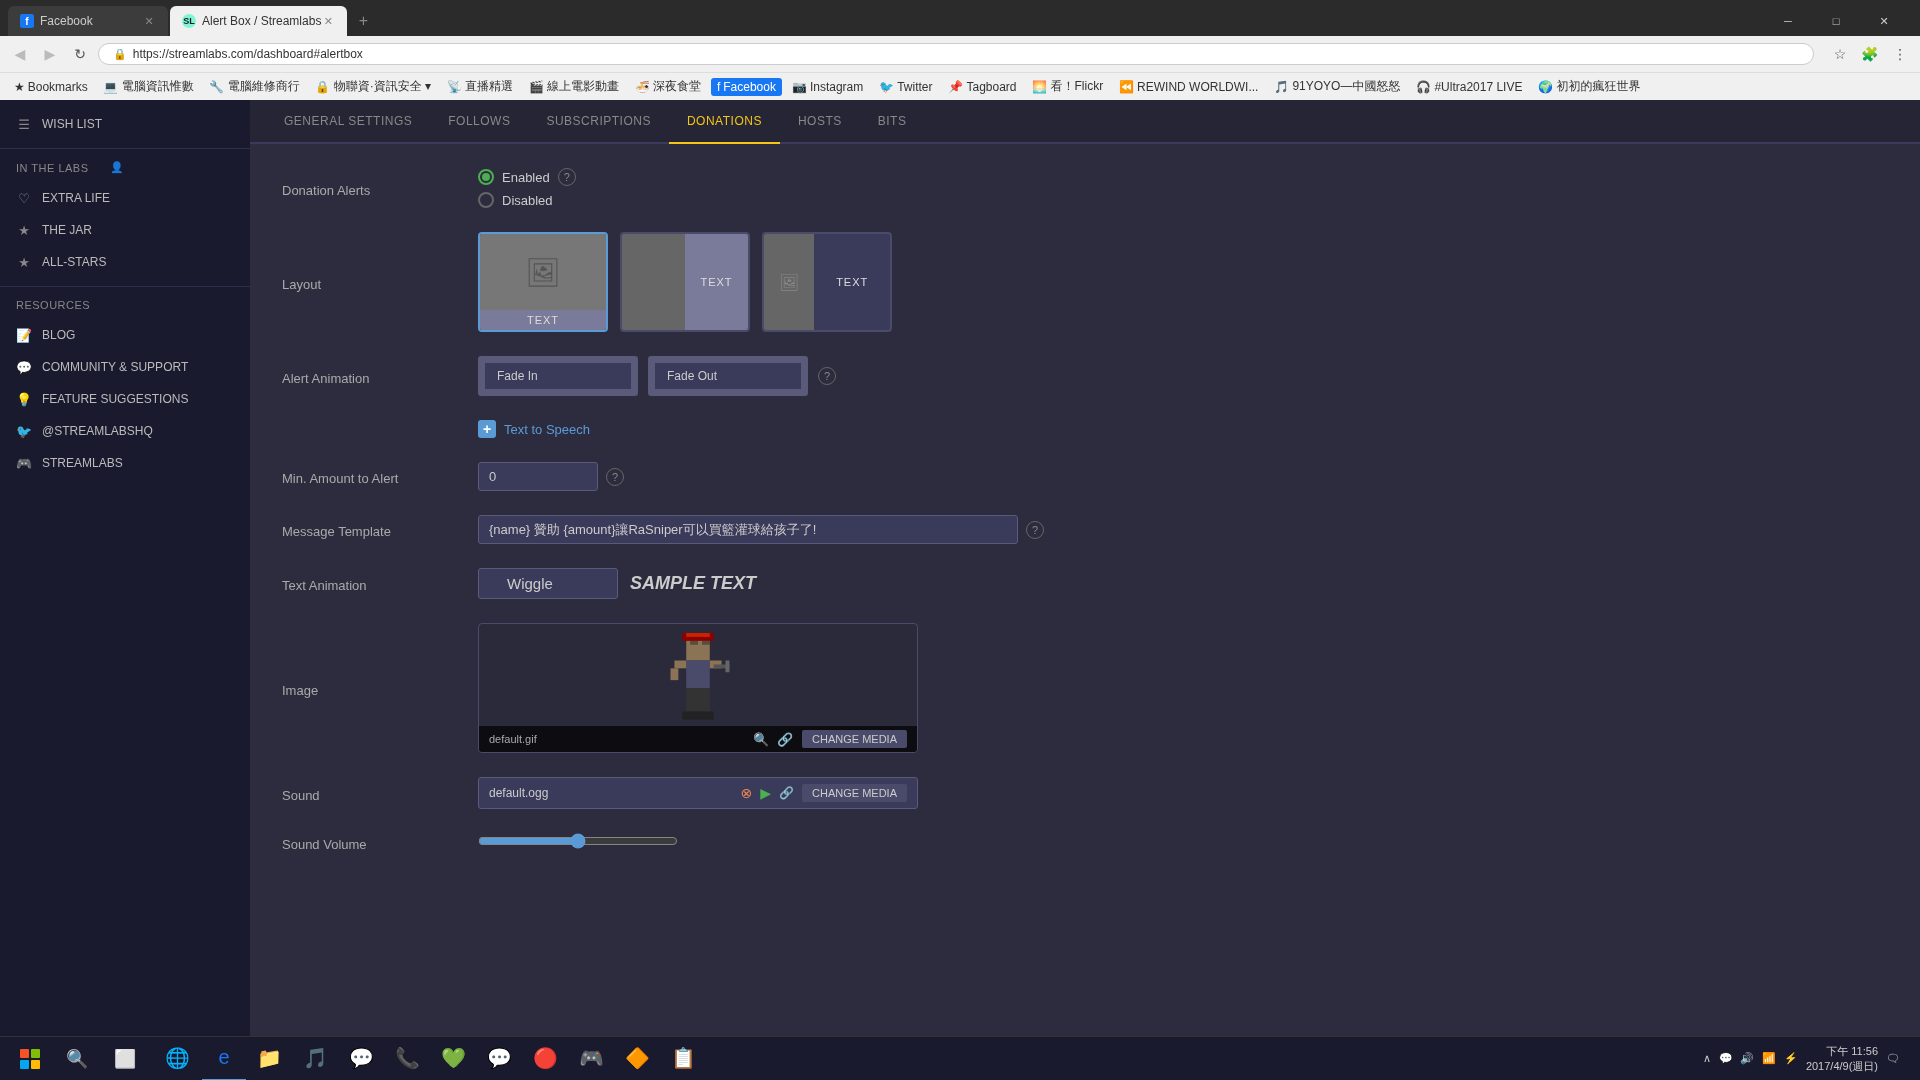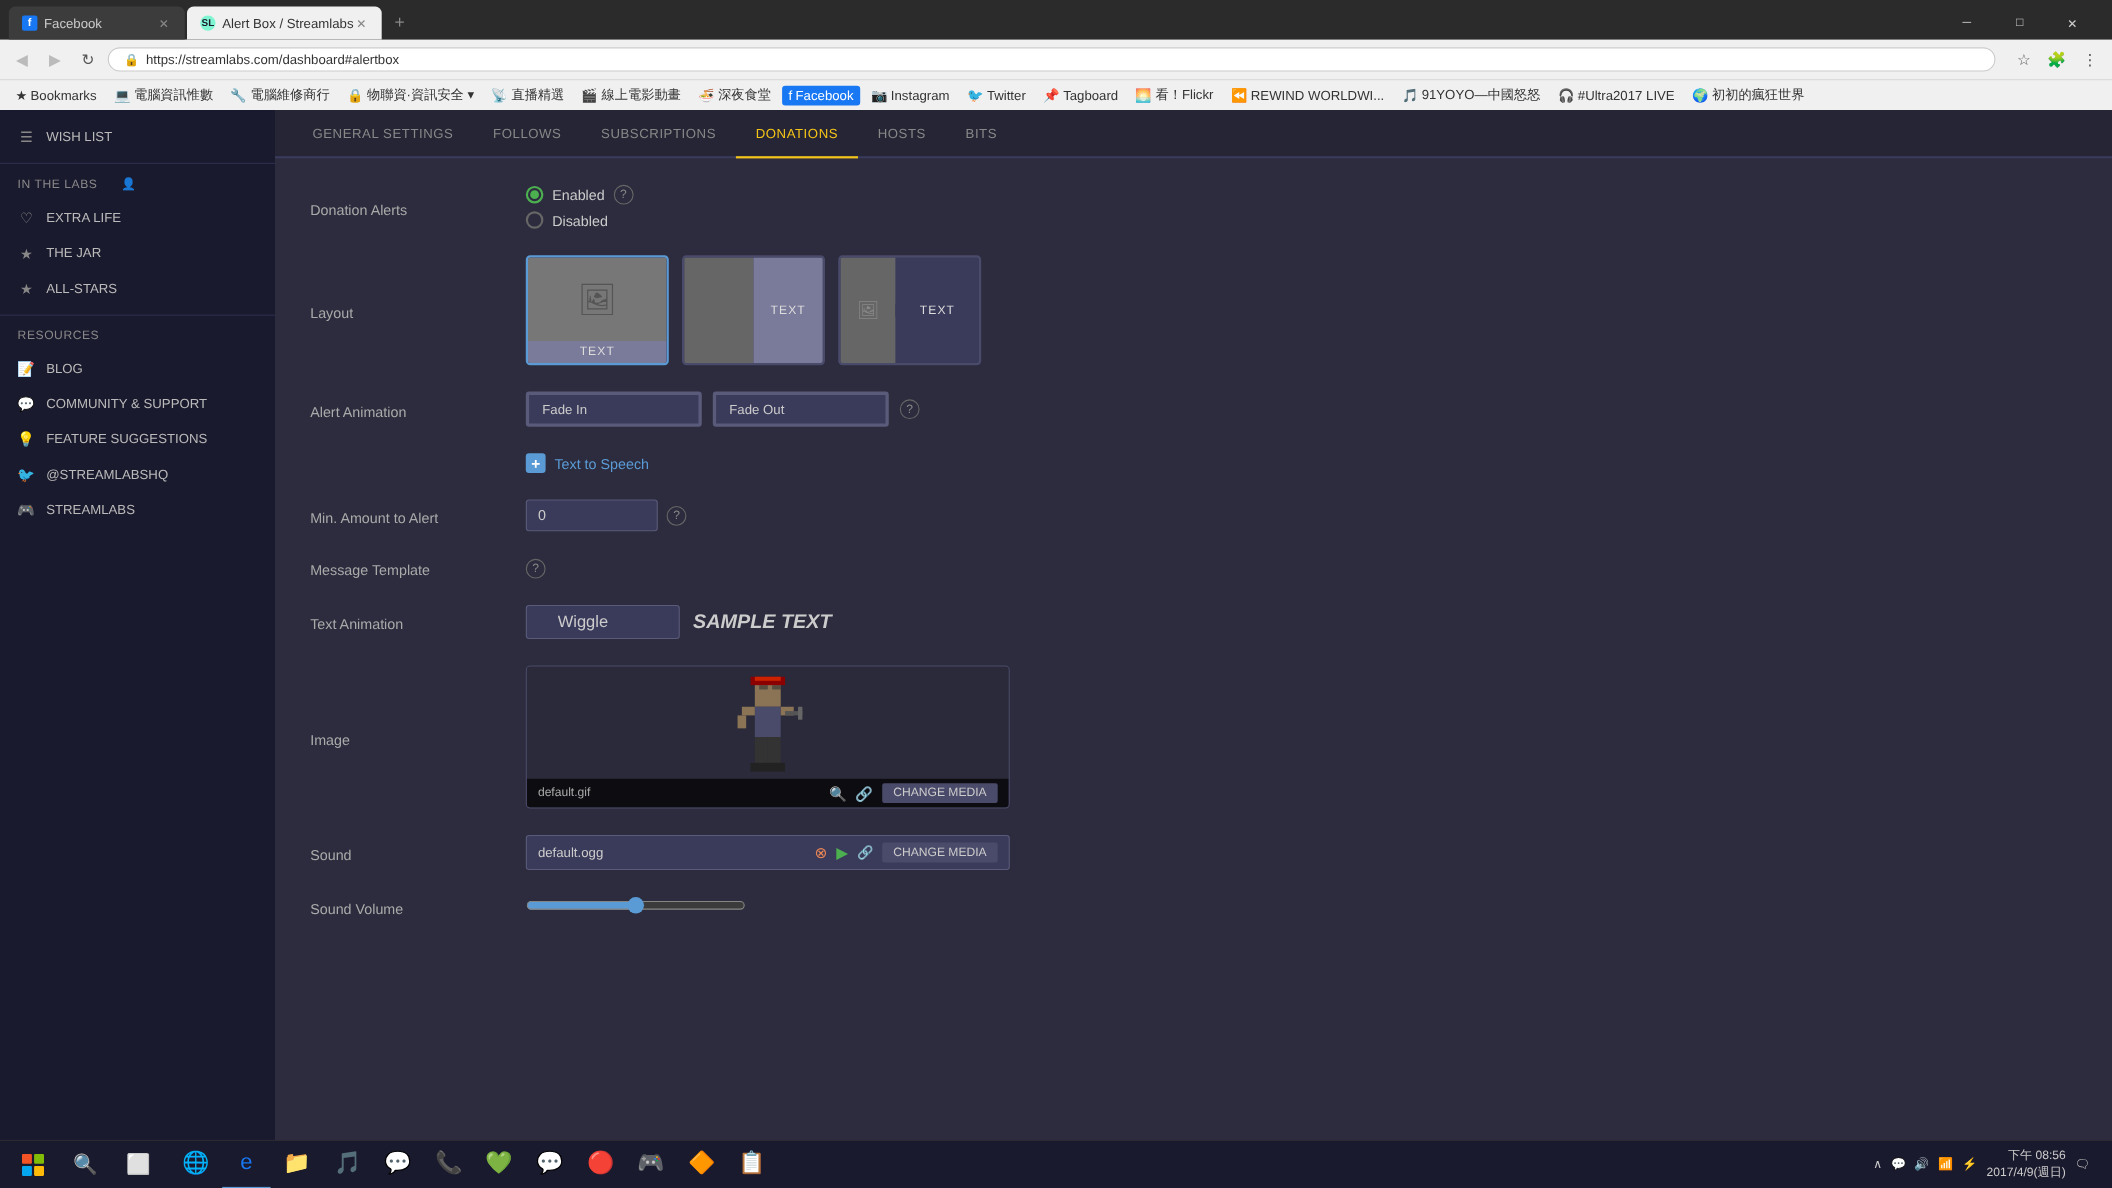--- a/index.html
+++ b/index.html
@@ -64,21 +64,21 @@
 
     
     .layout-cards { display: flex; gap: 12px; }
     .layout-card { width: 130px; height: 100px; border: 2px solid #4a4a6a; border-radius: 4px; cursor: pointer; display: flex; flex-direction: column; overflow: hidden; background: #3a3a5a; }
     .layout-card.selected { border-color: #5b9bd5; }
     .layout-card-img { flex: 1; background: #555; display: flex; align-items: center; justify-content: center; position: relative; }
     .layout-card-text { background: #7a7a9a; text-align: center; padding: 4px; font-size: 11px; color: #ddd; letter-spacing: 1px; text-transform: uppercase; }
 
     
     .dropdown-row { display: flex; align-items: center; gap: 10px; }
-    .dropdown { padding: 6px 12px; background: #3a3a5a; border: 3px solid #fde047; border-radius: 3px; color: #ccc; font-size: 12px; appearance: none; cursor: pointer; min-width: 150px; display: flex; align-items: center; justify-content: space-between; }
+    .dropdown { padding: 6px 12px; background: #3a3a5a; border: 7px solid #fde047; border-radius: 3px; color: #ccc; font-size: 12px; appearance: none; cursor: pointer; min-width: 150px; display: flex; align-items: center; justify-content: space-between; }
     select.dropdown { background: #3a3a5a; color: #ccc; border-color: #5a5a7a; padding: 6px 28px 6px 12px; min-width: 160px; }
 
     
     .tts-header { display: flex; align-items: center; gap: 8px; color: #5b9bd5; font-size: 13px; cursor: pointer; }
     .tts-plus { width: 18px; height: 18px; background: #5b9bd5; border-radius: 3px; display: flex; align-items: center; justify-content: center; color: white; font-size: 14px; font-weight: bold; }
 
     
     .text-input { background: #3a3a5a; border: 1px solid #5a5a7a; border-radius: 3px; padding: 6px 10px; color: #ccc; font-size: 13px; width: 120px; }
     .text-input-wide { background: #3a3a5a; border: 1px solid #5a5a7a; border-radius: 3px; padding: 6px 10px; color: #ccc; font-size: 13px; width: 540px; }
 
@@ -393,20 +393,21 @@
             <input type="text" class="text-input" value="0" style="background: rgb(58, 58, 90); border: 1px solid rgb(90, 90, 122); border-radius: 3px; padding: 6px 10px; color: rgb(204, 204, 204); font-size: 13px; width: 120px;">
             <div class="help-icon">?</div>
           </div>
         </div>
       </div>
 
       <div class="setting-row">
         <div class="setting-label">Message Template</div>
         <div class="setting-value">
           <div style="display:flex;align-items:center;gap:8px;">
+            <input type="text" class="text-input-wide" value="{name} 贊助 {amount}讓RaSniper可以買籃灌球給孩子了!" style="background: rgb(58, 58, 90); border: 1px solid rgb(90, 90, 122); border-radius: 3px; padding: 6px 10px; color: rgb(204, 204, 204); font-size: 13px; width: 540px;">
             <div class="help-icon">?</div>
           </div>
         </div>
       </div>
 
       <div class="setting-row">
         <div class="setting-label">Text Animation</div>
         <div class="setting-value">
           <div style="display:flex;align-items:center;">
             <select class="dropdown" style="background:#3a3a5a;border:1px solid #5a5a7a;color:#ccc;padding:6px 28px 6px 28px;border-radius:3px;font-size:15px;min-width:140px;">
@@ -508,18 +509,18 @@
     <div class="taskbar-app" style="font-size:20px;color:#f39c12;">🔶</div>
     <div class="taskbar-app" style="font-size:20px;">📋</div>
   </div>
   <div class="sys-tray">
     <span>∧</span>
     <span>💬</span>
     <span>🔊</span>
     <span>📶</span>
     <span>⚡</span>
     <div class="sys-time">
-      <div>下午 08:56</div>
+      <div>下午 11:56</div>
       <div>2017/4/9(週日)</div>
     </div>
     <span>🗨</span>
   </div>
 </div>
 
 </body></html>

